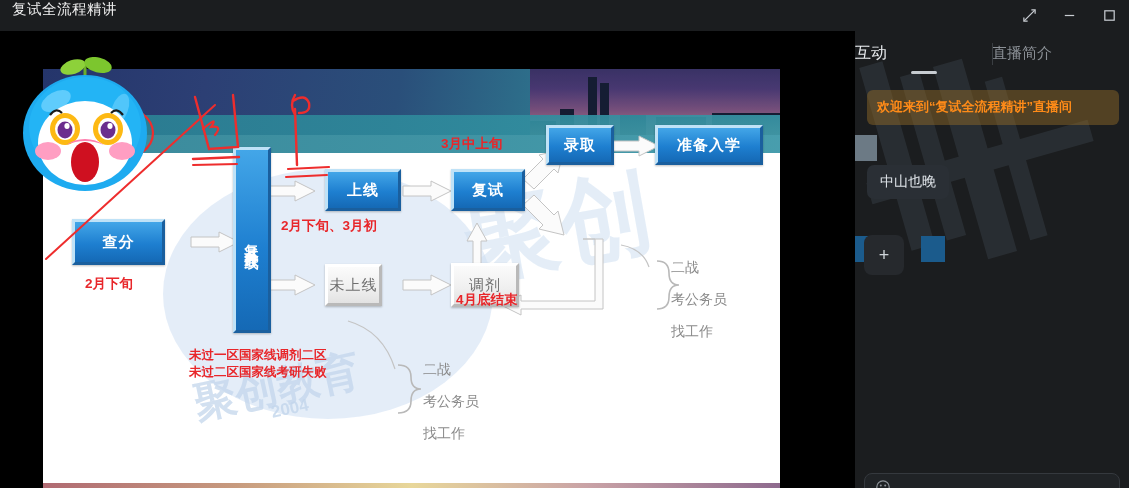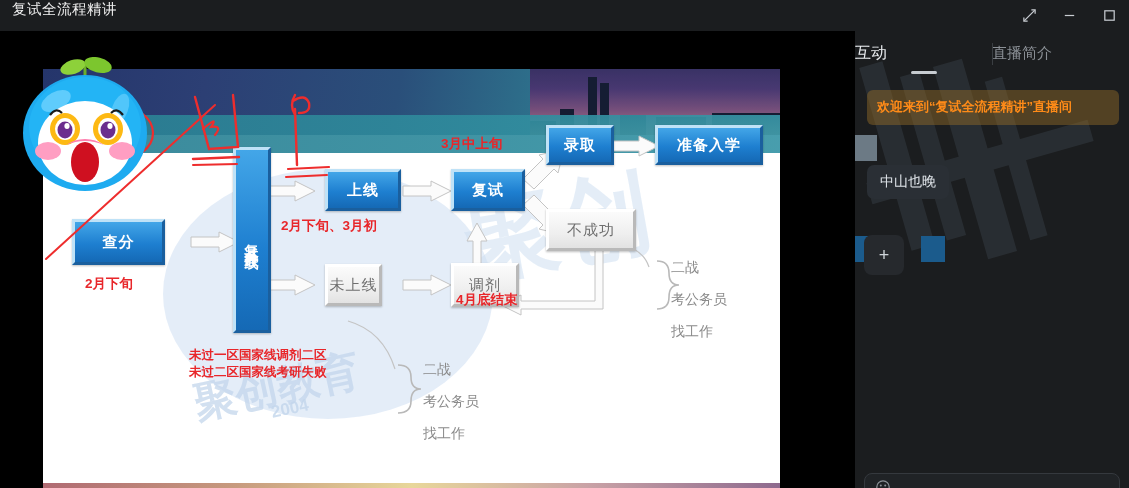--- a/index.html
+++ b/index.html
@@ -214,23 +214,20 @@
       </div>
 
       <div class="box" style="left:503px;top:56px;width:68px;height:40px;">
         <span>录取</span>
       </div>
 
       <div class="box" style="left:612px;top:56px;width:108px;height:40px;">
         <span>准备入学</span>
       </div>
 
-      <div class="box gray" style="left:503px;top:140px;width:90px;height:42px;">
-        <span>不成功</span>
-      </div>
 
       <div class="box gray" style="left:408px;top:194px;width:68px;height:44px;">
         <span>调剂</span>
       </div>
 
       <div class="red" style="left:42px;top:206px;">2月下旬</div>
       <div class="red" style="left:238px;top:148px;">2月下旬、3月初</div>
       <div class="red" style="left:398px;top:66px;">3月中上旬</div>
       <div class="red" style="left:413px;top:222px;">4月底结束</div>
       <div class="redl" style="left:146px;top:278px;white-space:pre;">未过一区国家线调剂二区

